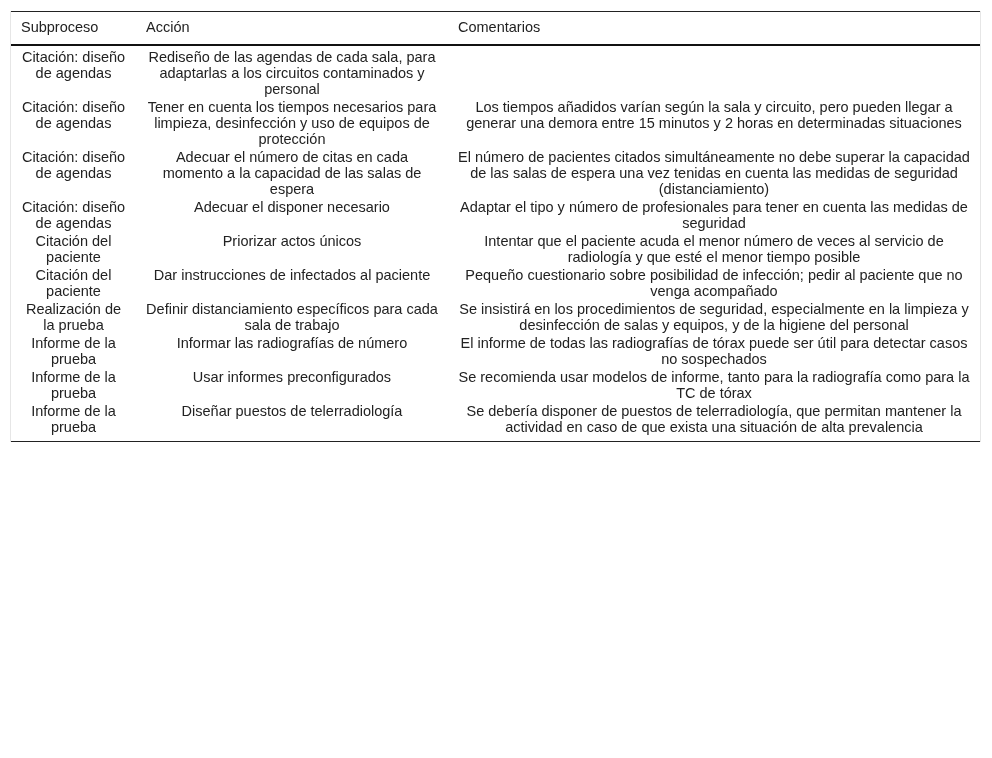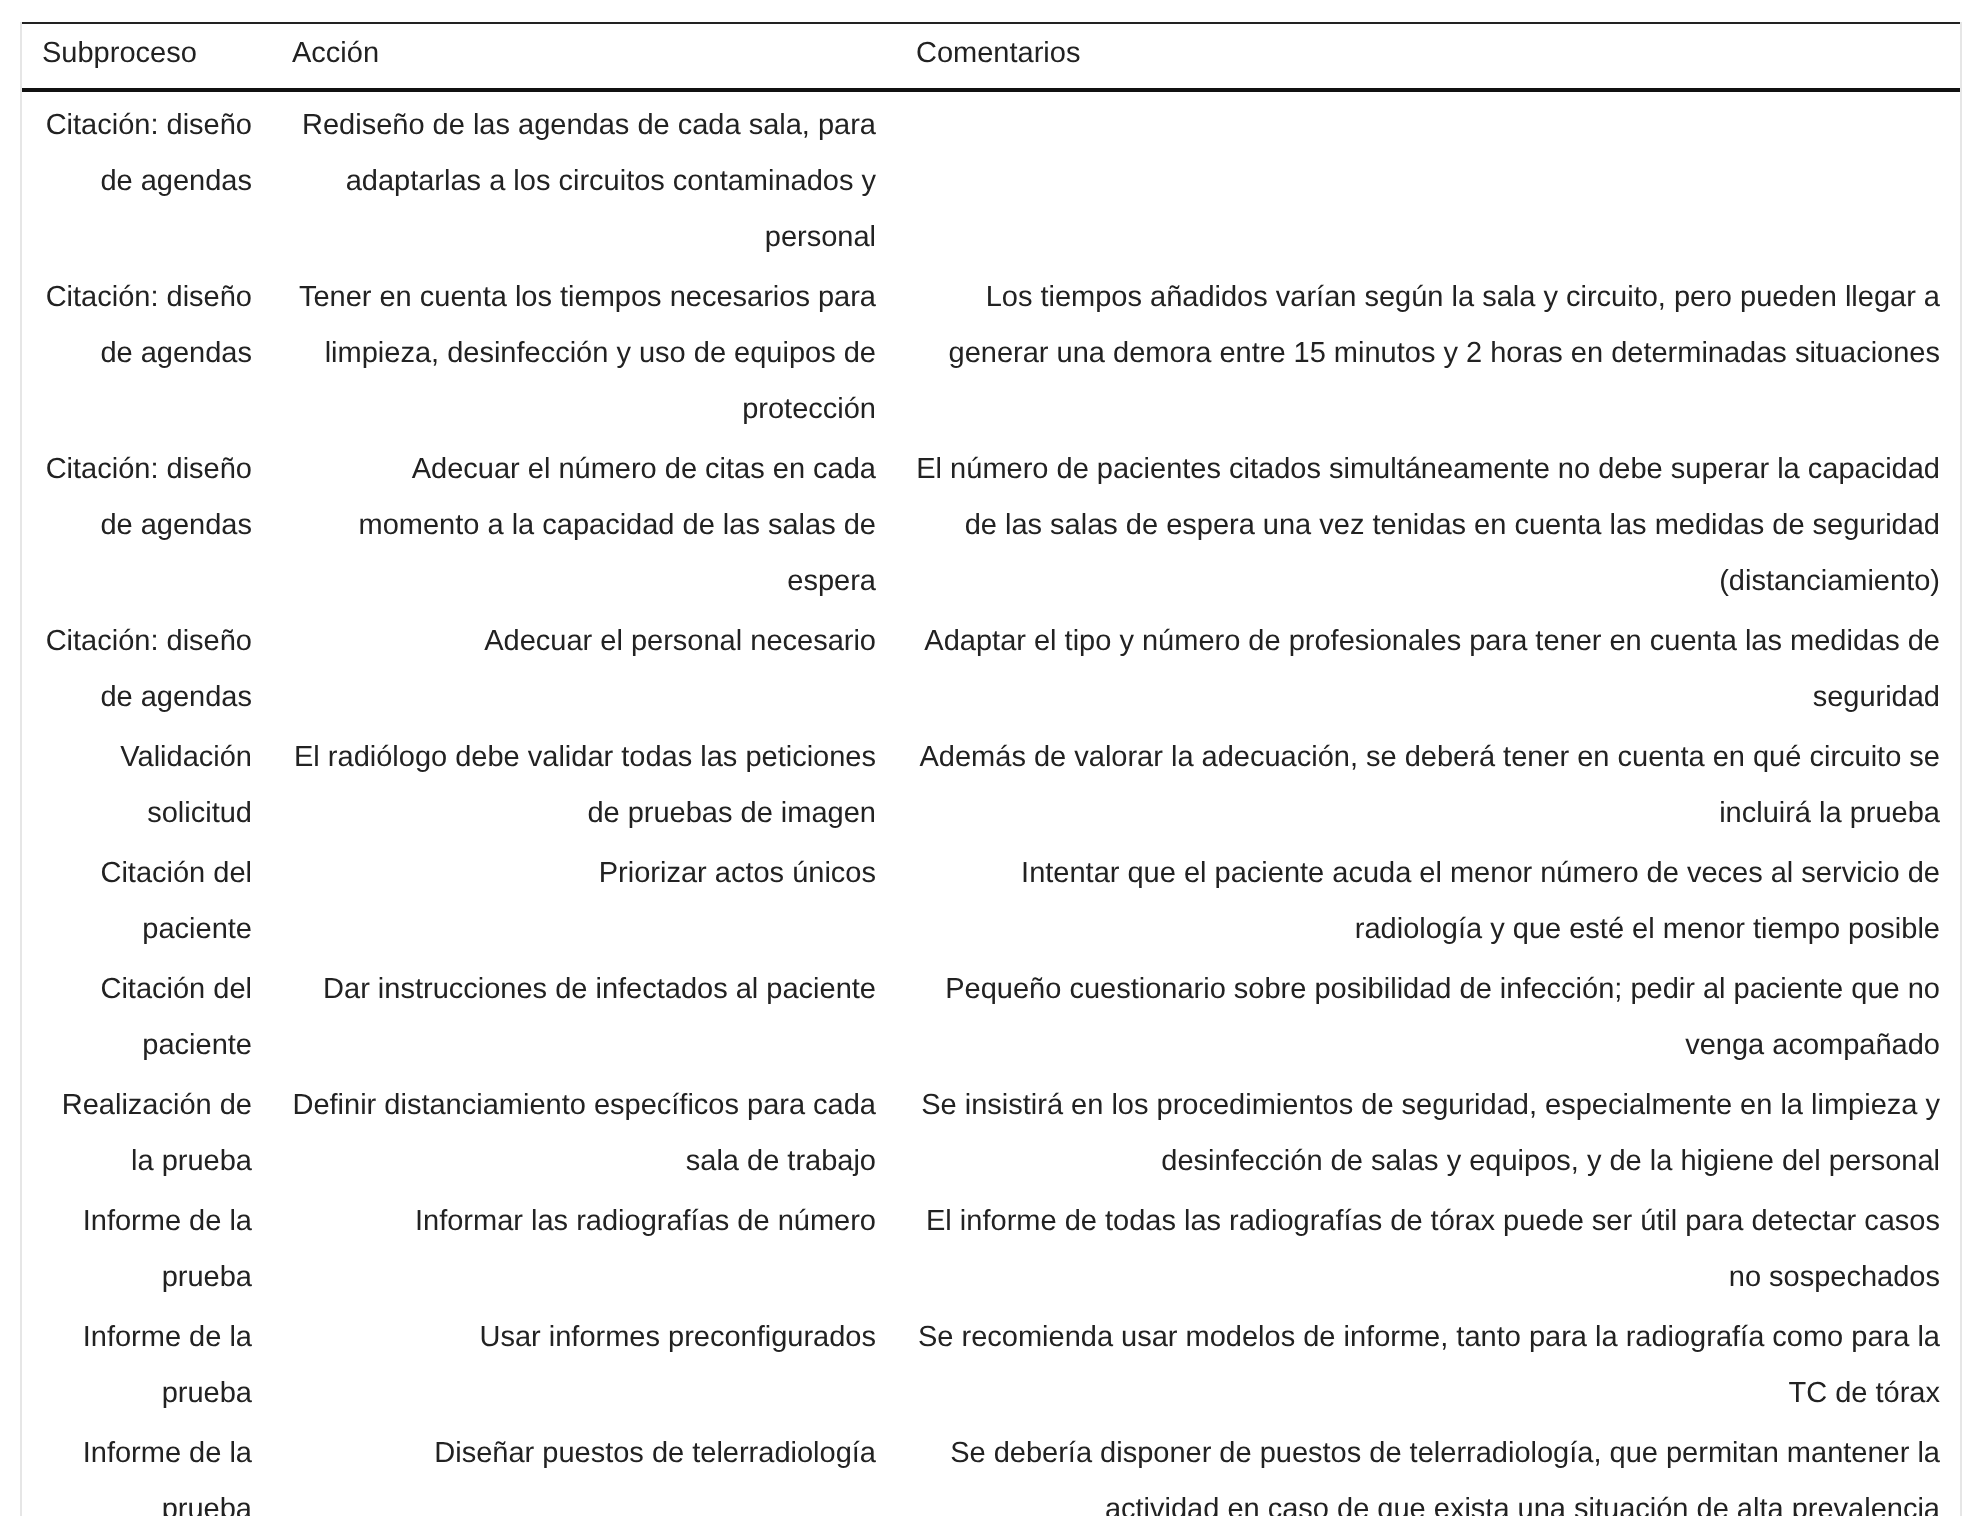--- a/index.html
+++ b/index.html
@@ -38,24 +38,24 @@
   }
   th {
     font-weight: normal;
     text-align: left;
     padding: 6px 10px 7px 10px;
     line-height: 19px;
     vertical-align: top;
     margin-top: 40px;
   }
   td {
-    text-align: right;
+    text-align: center;
     vertical-align: top;
     padding: 1px 10px 1px 10px;
-    line-height: 28px;
+    line-height: 16px;
   }
   tbody tr:first-child td { padding-top: 3px; }
   tbody tr:last-child td { padding-bottom: 6px; }
   col.c1 { width: 125px; }
   col.c2 { width: 312px; }
   col.c3 { width: auto; }
 </style>
 </head>
 <body>
 
@@ -84,27 +84,22 @@
         <td>Tener en cuenta los tiempos necesarios para limpieza, desinfección y uso de equipos de protección</td>
         <td>Los tiempos añadidos varían según la sala y circuito, pero pueden llegar a generar una demora entre 15 minutos y 2 horas en determinadas situaciones</td>
       </tr>
       <tr>
         <td>Citación: diseño de agendas</td>
         <td>Adecuar el número de citas en cada momento a la capacidad de las salas de espera</td>
         <td>El número de pacientes citados simultáneamente no debe superar la capacidad de las salas de espera una vez tenidas en cuenta las medidas de seguridad (distanciamiento)</td>
       </tr>
       <tr>
         <td>Citación: diseño de agendas</td>
-        <td>Adecuar el personal necesario</td>
+        <td>Adecuar el disponer necesario</td>
         <td>Adaptar el tipo y número de profesionales para tener en cuenta las medidas de seguridad</td>
-      </tr>
-      <tr>
-        <td>Validación solicitud</td>
-        <td>El radiólogo debe validar todas las peticiones de pruebas de imagen</td>
-        <td>Además de valorar la adecuación, se deberá tener en cuenta en qué circuito se incluirá la prueba</td>
       </tr>
       <tr>
         <td>Citación del paciente</td>
         <td>Priorizar actos únicos</td>
         <td>Intentar que el paciente acuda el menor número de veces al servicio de radiología y que esté el menor tiempo posible</td>
       </tr>
       <tr>
         <td>Citación del paciente</td>
         <td>Dar instrucciones de infectados al paciente</td>
         <td>Pequeño cuestionario sobre posibilidad de infección; pedir al paciente que no venga acompañado</td>

